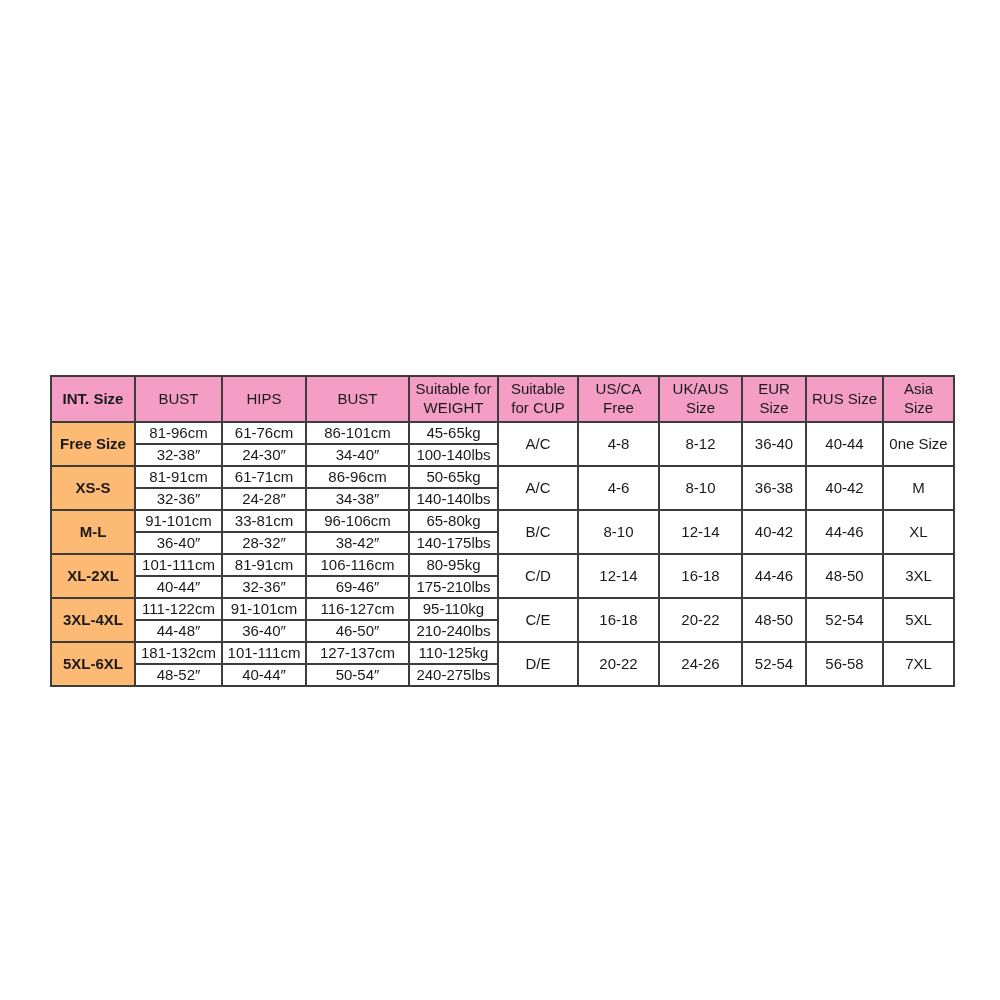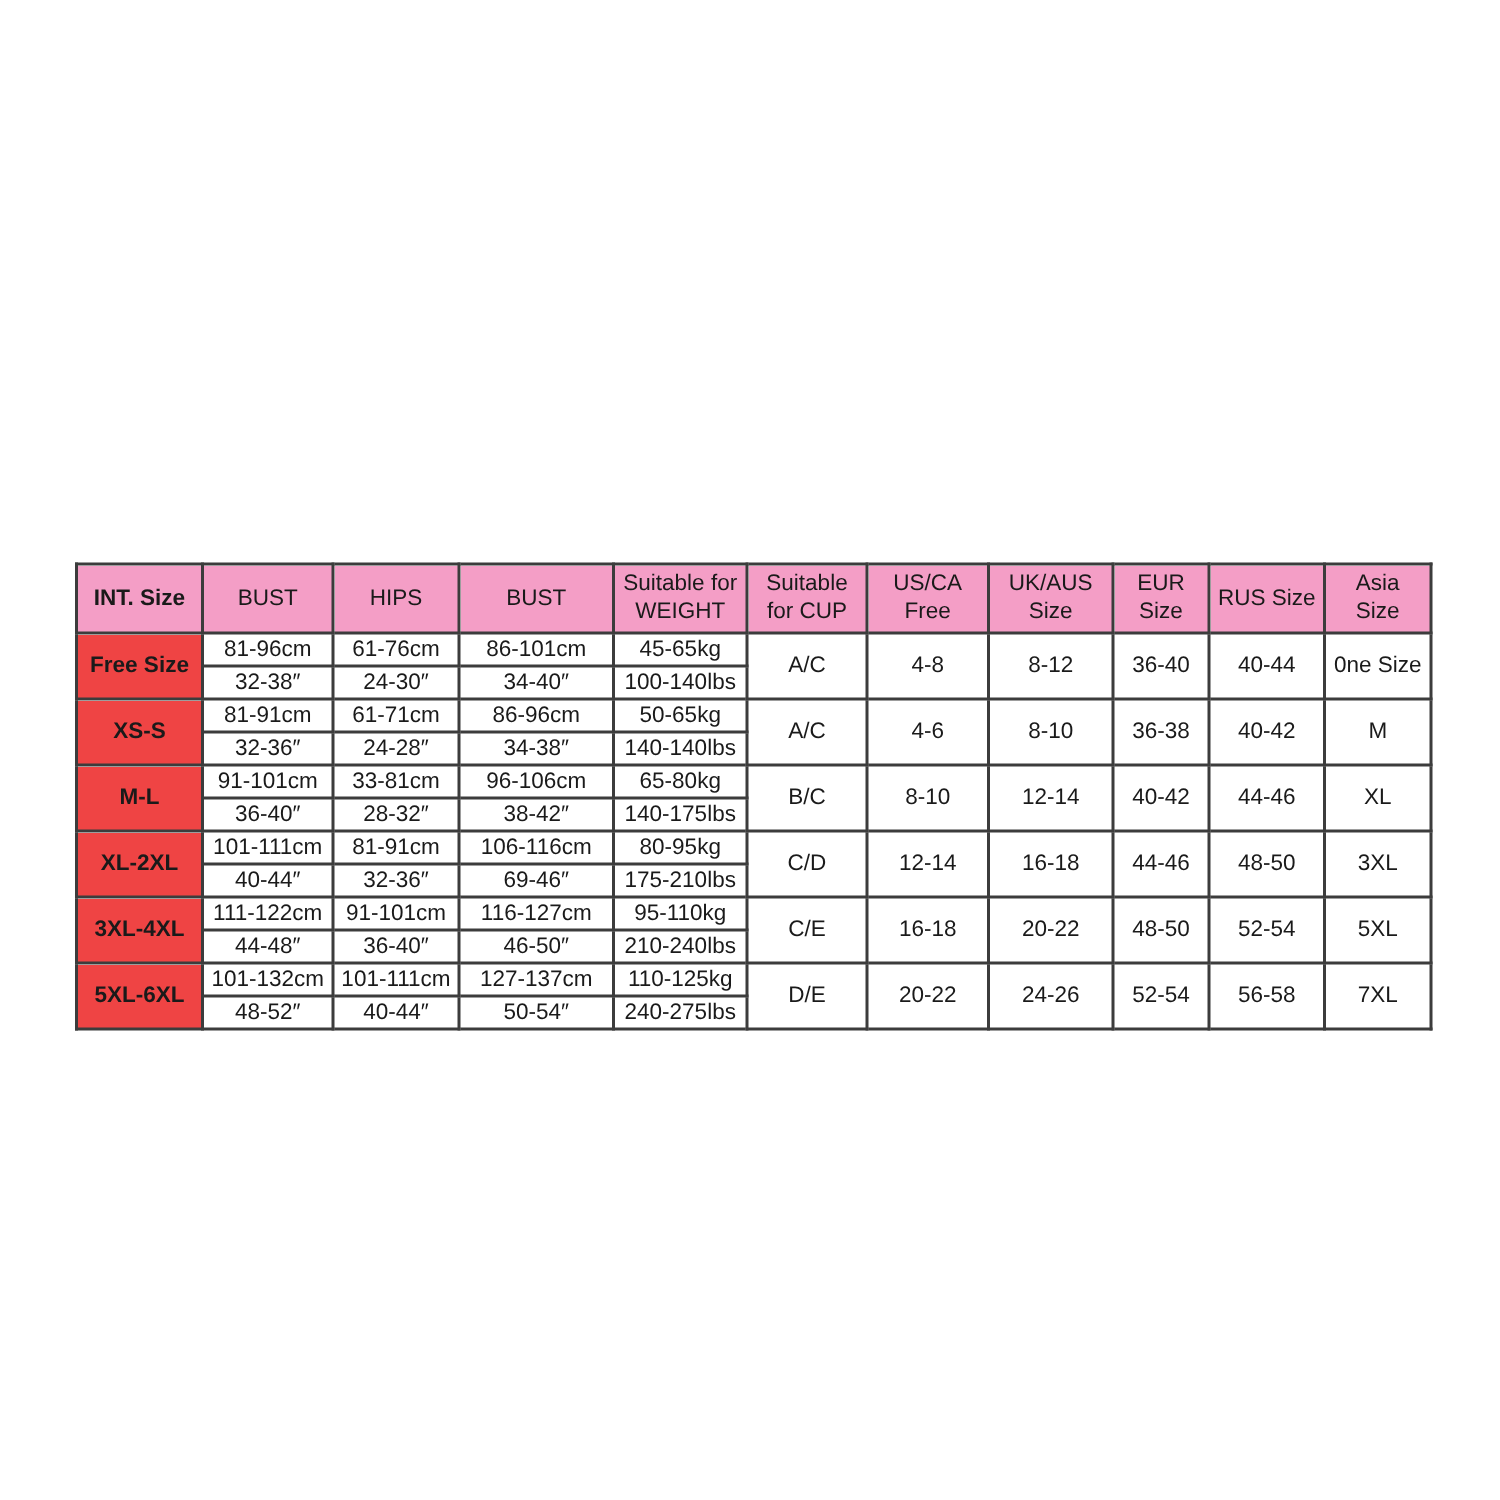--- a/index.html
+++ b/index.html
@@ -40,21 +40,21 @@
   tr.header-row th {
     background: #f49ec6;
     height: 44px;
     font-weight: normal;
     white-space: pre-line;
   }
   tr.header-row th.int-size {
     font-weight: bold;
   }
   th.rowlabel {
-    background: #ef4444;
+    background: #fdba74;
     font-weight: bold;
   }
   tr.data-row td {
     height: 20px;
     background: #ffffff;
   }
 </style>
 </head>
 <body>
 
@@ -191,21 +191,21 @@
       </tr>
       <tr class="data-row">
         <td>44-48″</td>
         <td>36-40″</td>
         <td>46-50″</td>
         <td>210-240lbs</td>
       </tr>
 
       <tr class="data-row">
         <th class="rowlabel" rowspan="2">5XL-6XL</th>
-        <td>101-132cm</td>
+        <td>181-132cm</td>
         <td>101-111cm</td>
         <td>127-137cm</td>
         <td>110-125kg</td>
         <td rowspan="2">D/E</td>
         <td rowspan="2">20-22</td>
         <td rowspan="2">24-26</td>
         <td rowspan="2">52-54</td>
         <td rowspan="2">56-58</td>
         <td rowspan="2">7XL</td>
       </tr>

